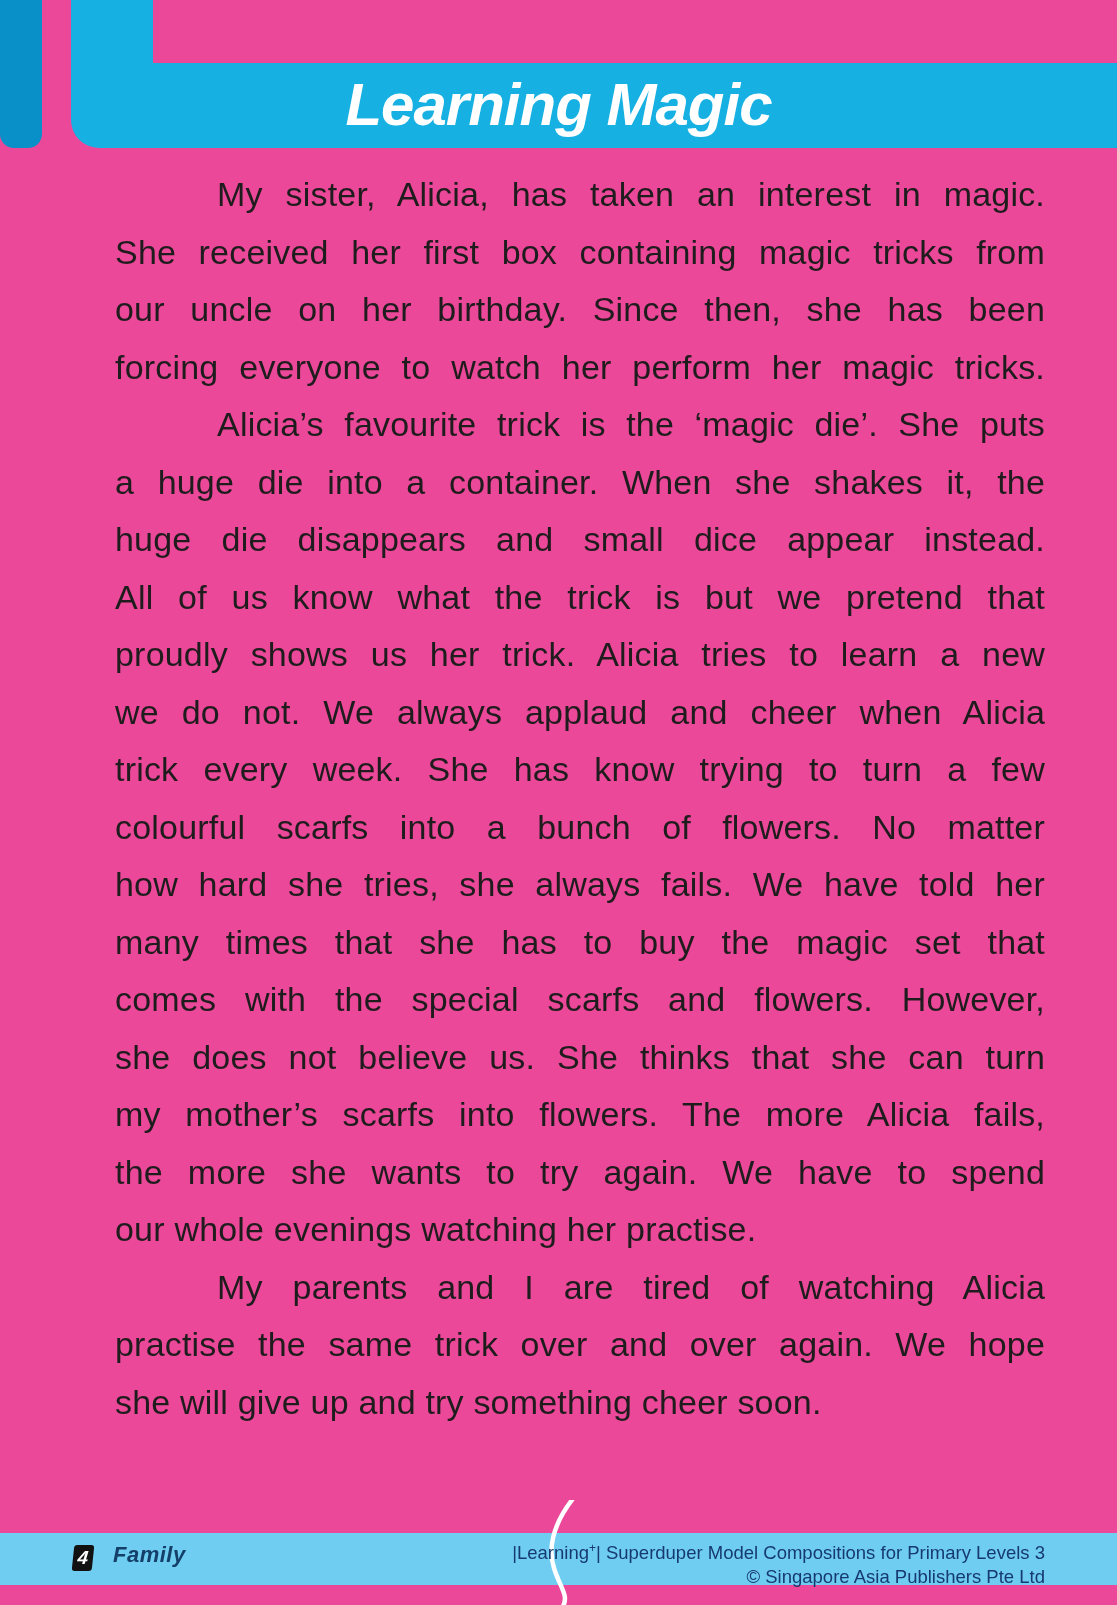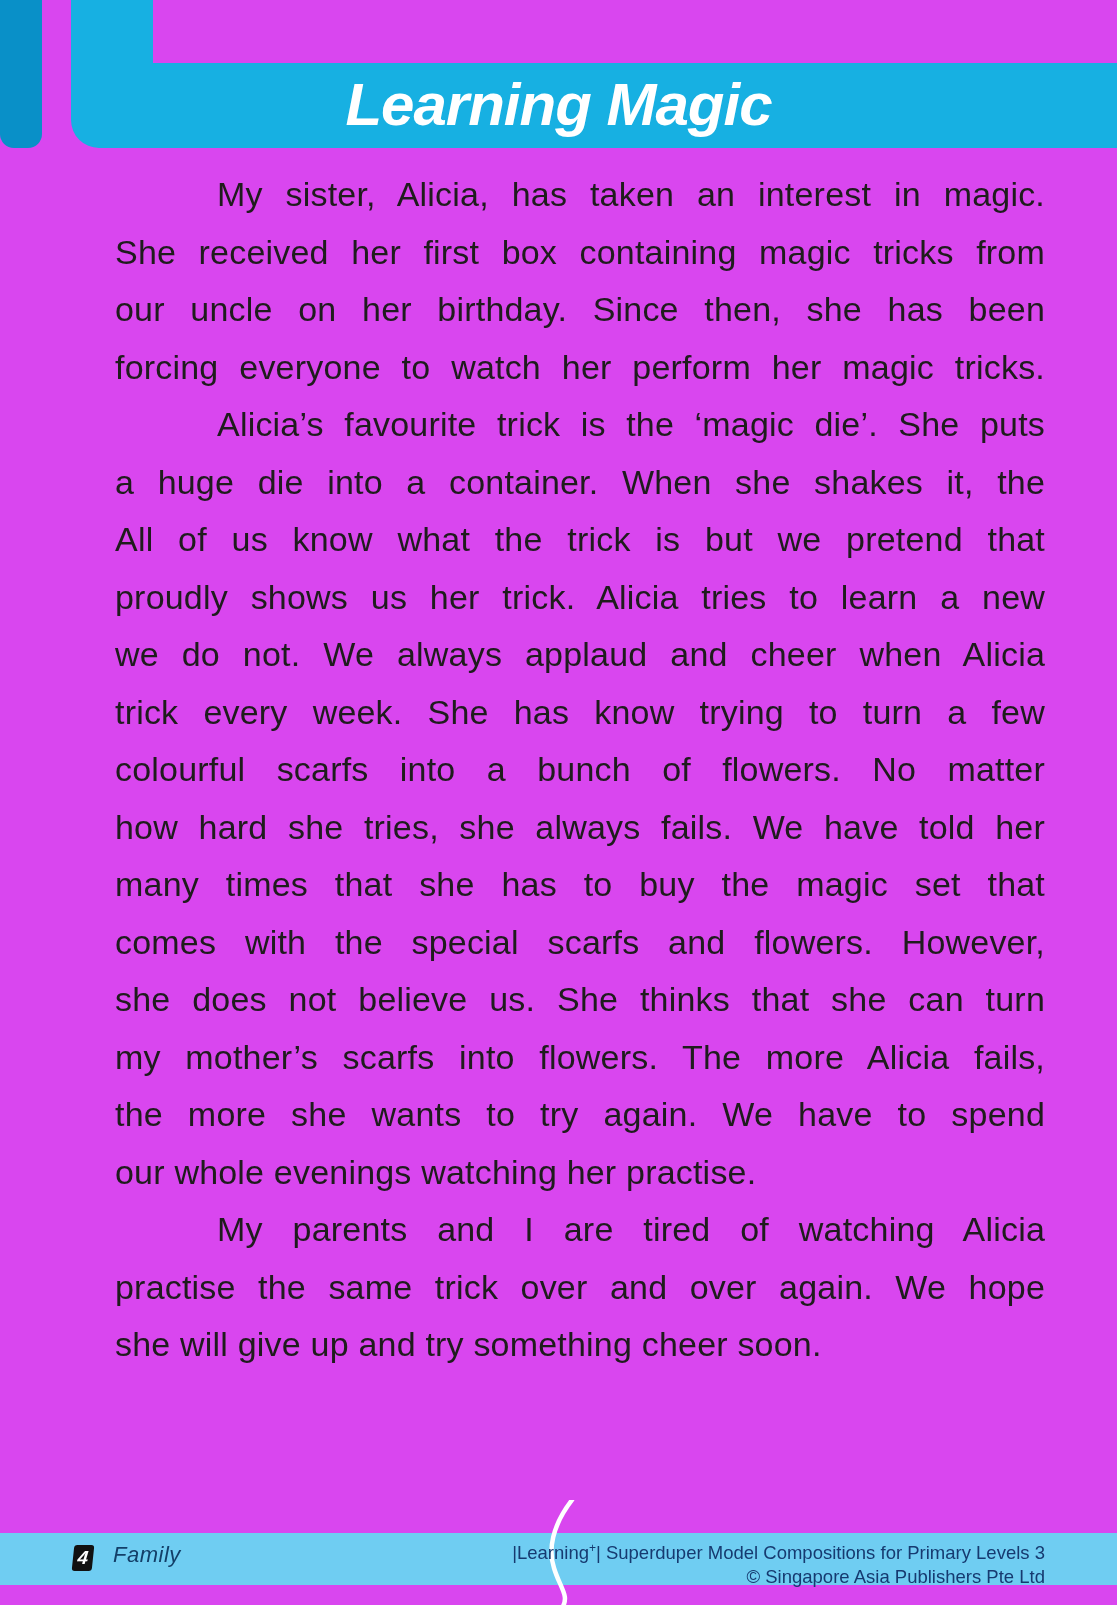--- a/index.html
+++ b/index.html
@@ -1,19 +1,19 @@
 <!DOCTYPE html>
 <html><head>
 <meta charset="utf-8">
 <style>
   html,body{margin:0;padding:0;background:#e8e8e8;}
   .page{
     position:relative;
     width:1117px;height:1605px;
-    background:#d946ef;
+    background:#ec4899;
     overflow:hidden;
     font-family:"Liberation Sans",sans-serif;
   }
 
   
   .side-stripe{
     position:absolute;left:0;top:0;
     width:42px;height:148px;
     border-radius:0 0 14px 14px;
   }
@@ -57,21 +57,21 @@
     width:20px;height:26px;
     background:#111111;
     border-radius:3px;
     transform:skewX(-6deg);
     display:flex;align-items:center;justify-content:center;
     color:#ffffff;font-weight:bold;font-style:italic;font-size:19px;
   }
   .footer-section{
     position:absolute;left:113px;top:1533px;height:44px;
     display:flex;align-items:center;
-    font-style:italic;font-weight:normal;font-size:22px;
+    font-style:italic;font-weight:bold;font-size:22px;
     letter-spacing:0.5px;
   }
   .imprint{
     position:absolute;right:72px;top:1536px;
     text-align:right;
     font-family:Liberation Sans, sans-serif;
     font-size:18.5px;line-height:24px;
   }
   .imprint sup{font-size:12px;}
   .brace-curve{
@@ -91,20 +91,21 @@
   <div class="body-text" style="color: rgb(31, 28, 29);">
       <div>
         <div class="line just indent">My sister, Alicia, has taken an interest in magic.</div>
         <div class="line just">She received her first box containing magic tricks from</div>
         <div class="line just">our uncle on her birthday. Since then, she has been</div>
         <div class="line just">forcing everyone to watch her perform her magic tricks.</div>
       </div>
       <div>
         <div class="line just indent">Alicia’s favourite trick is the ‘magic die’. She puts</div>
         <div class="line just">a huge die into a container. When she shakes it, the</div>
+        <div class="line just">huge die disappears and small dice appear instead.</div>
         <div class="line just">All of us know what the trick is but we pretend that</div>
         <div class="line just">proudly shows us her trick. Alicia tries to learn a new</div>
         <div class="line just">we do not. We always applaud and cheer when Alicia</div>
         <div class="line just">trick every week. She has know trying to turn a few</div>
         <div class="line just">colourful scarfs into a bunch of flowers. No matter</div>
         <div class="line just">how hard she tries, she always fails. We have told her</div>
         <div class="line just">many times that she has to buy the magic set that</div>
         <div class="line just">comes with the special scarfs and flowers. However,</div>
         <div class="line just">she does not believe us. She thinks that she can turn</div>
         <div class="line just">my mother’s scarfs into flowers. The more Alicia fails,</div>

